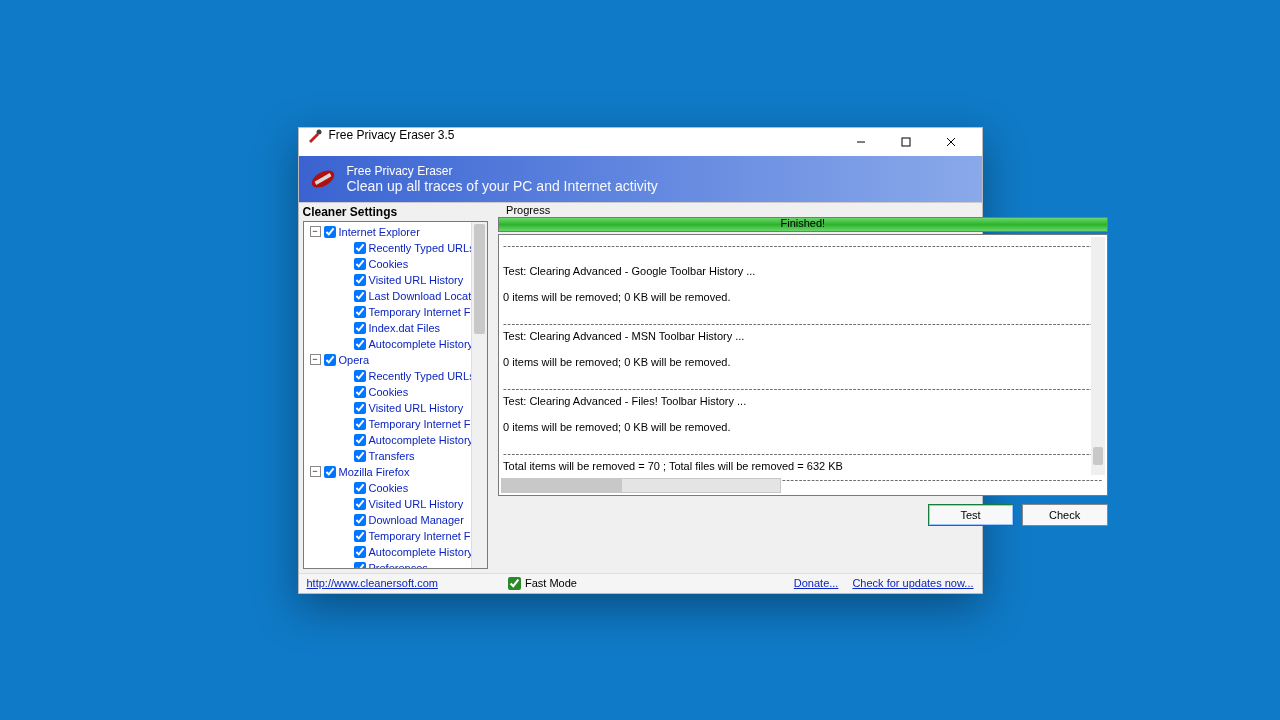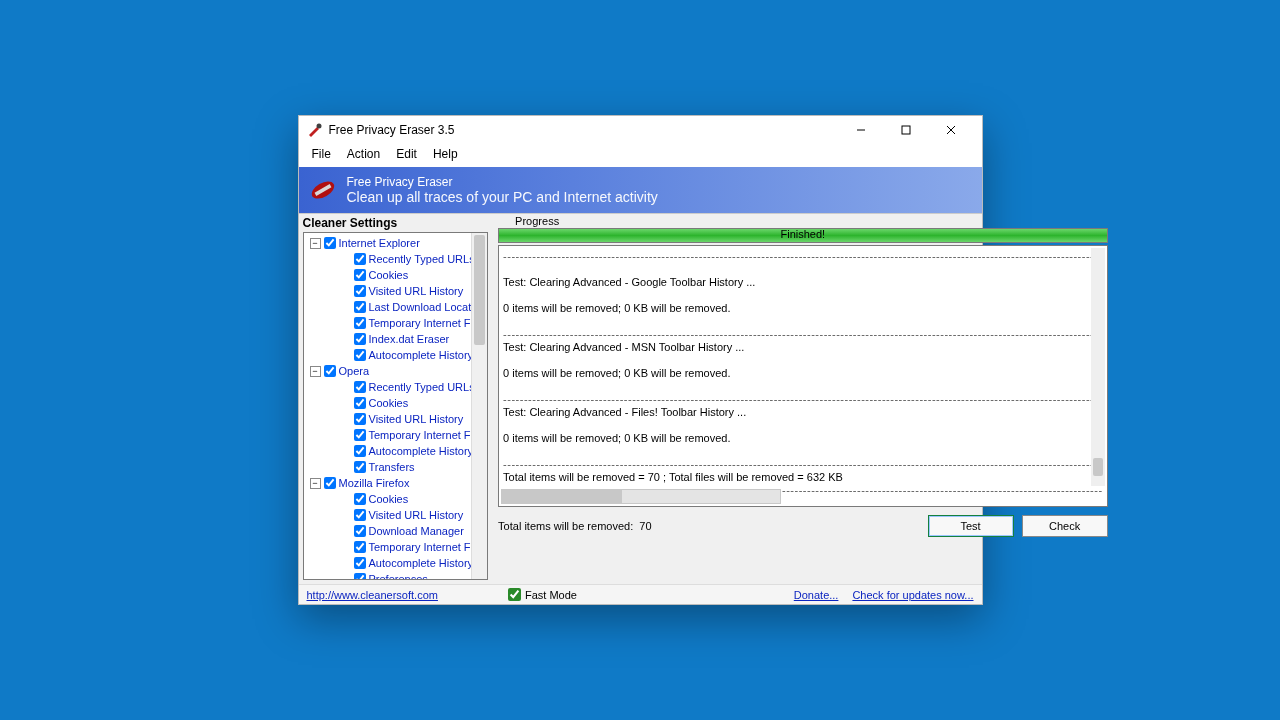--- a/index.html
+++ b/index.html
@@ -16,21 +16,21 @@
   }
   .window {
     width: 685px;
     background: #fff;
     box-shadow: 0 14px 40px rgba(0,0,0,0.35);
     border: 1px solid #bbb;
   }
   .titlebar {
     height: 28px;
     display: flex;
-    align-items: center;
+    align-items: flex-start;
     padding: 0 8px;
     background: #fff;
   }
   .titlebar .appicon { width: 16px; height: 16px; margin-right: 6px; }
   .titlebar .title { flex: 1; font-size: 12px; }
   .winbtn {
     width: 45px; height: 28px; display: flex; align-items: center; justify-content: center;
     font-family: "Segoe MDL2 Assets", "Segoe UI Symbol", sans-serif; font-size: 10px;
   }
   .menubar {
@@ -63,21 +63,21 @@
   .treerow .twisty { width: 11px; height: 11px; border: 1px solid #888; margin-right: 3px; display: inline-flex; align-items:center; justify-content:center; font-size:9px; line-height:1; background:#fff; color:#000; }
   .treerow .twisty-blank { width: 14px; display:inline-block; }
   .cb { width: 12px; height: 12px; margin-right: 3px; }
   .treerow .lbl { color: #0b24c0; cursor: default; }
   .treescroll {
     position:absolute; right:0; top:0; bottom:0; width:16px; background:#f0f0f0;
     border-left:1px solid #ddd;
   }
   .treescroll .thumb { position:absolute; left:2px; right:2px; top:2px; height:110px; background:#c8c8c8; border-radius:2px;}
   .rightcol { flex:1; padding: 0 6px 4px 6px; }
-  .proglabel { font-size: 11px; margin: 1px 0 1px 17px; }
+  .proglabel { font-size: 11px; margin: 1px 0 1px 8px; }
   .progressbar {
     height: 15px; border: 1px solid #7a7a7a;
     background: linear-gradient(180deg,#6bd66b 0%, #2db42d 50%, #6bd66b 100%);
     text-align: center; font-size: 11px; color:#000;
     position: relative;
     padding-left: 16px;
   }
   .progressbar span { position:absolute; left:0; right:0; top:-1px; }
   .log {
     margin-top: 2px;
@@ -133,26 +133,20 @@
         </svg>
     </div>
     <div class="winbtn">
       <svg width="10" height="10">
           <line x1="1" y1="1" x2="9" y2="9" stroke="#000"></line>
           <line x1="9" y1="1" x2="1" y2="9" stroke="#000"></line>
         </svg>
     </div>
   </div>
 
-  <div class="menubar">
-    <span>File</span>
-    <span>Action</span>
-    <span>Edit</span>
-    <span>Help</span>
-  </div>
 
   <div class="banner">
     <svg class="bannericon" viewBox="0 0 32 32">
       <ellipse cx="16" cy="16" rx="14" ry="8" fill="#b01010" transform="rotate(-30 16 16)"></ellipse>
       <rect x="6" y="14" width="20" height="4" fill="#d8d8d8" transform="rotate(-30 16 16)"></rect>
     </svg>
     <div>
       <div class="btitle">Free Privacy Eraser</div>
       <div class="bsub">Clean up all traces of your PC and Internet activity</div>
     </div>
@@ -196,21 +190,21 @@
             <div class="treerow">
               <span class="spacer" style="width: 36px;"></span>
               <span class="twisty-blank"></span>
               <input type="checkbox" class="cb" checked="" style="">
               <span class="lbl">Temporary Internet Files</span>
             </div>
             <div class="treerow">
               <span class="spacer" style="width: 36px;"></span>
               <span class="twisty-blank"></span>
               <input type="checkbox" class="cb" checked="" style="">
-              <span class="lbl">Index.dat Eraser</span>
+              <span class="lbl">Index.dat Files</span>
             </div>
             <div class="treerow">
               <span class="spacer" style="width: 36px;"></span>
               <span class="twisty-blank"></span>
               <input type="checkbox" class="cb" checked="" style="">
               <span class="lbl">Autocomplete History</span>
             </div>
             <div class="treerow">
               <span class="spacer" style="width: 6px;"></span>
               <span class="twisty">−</span>
@@ -330,21 +324,20 @@
         <div class="vscroll">
             <div class="vthumb"></div>
           </div>
         <div class="hscroll">
             <div class="hthumb"></div>
           </div>
       </div>
 
       <div class="statusrow">
         <div class="stxt">
-          <div><span>Total items will be removed:</span>&nbsp;&nbsp;<span>70</span></div>
         </div>
         <button class="btn primary">Test</button>
         <button class="btn">Check</button>
       </div>
     </div>
   </div>
 
   <div class="footer">
     <span class="link">http://www.cleanersoft.com</span>
     <input type="checkbox" class="fmcb" checked="" style="">

